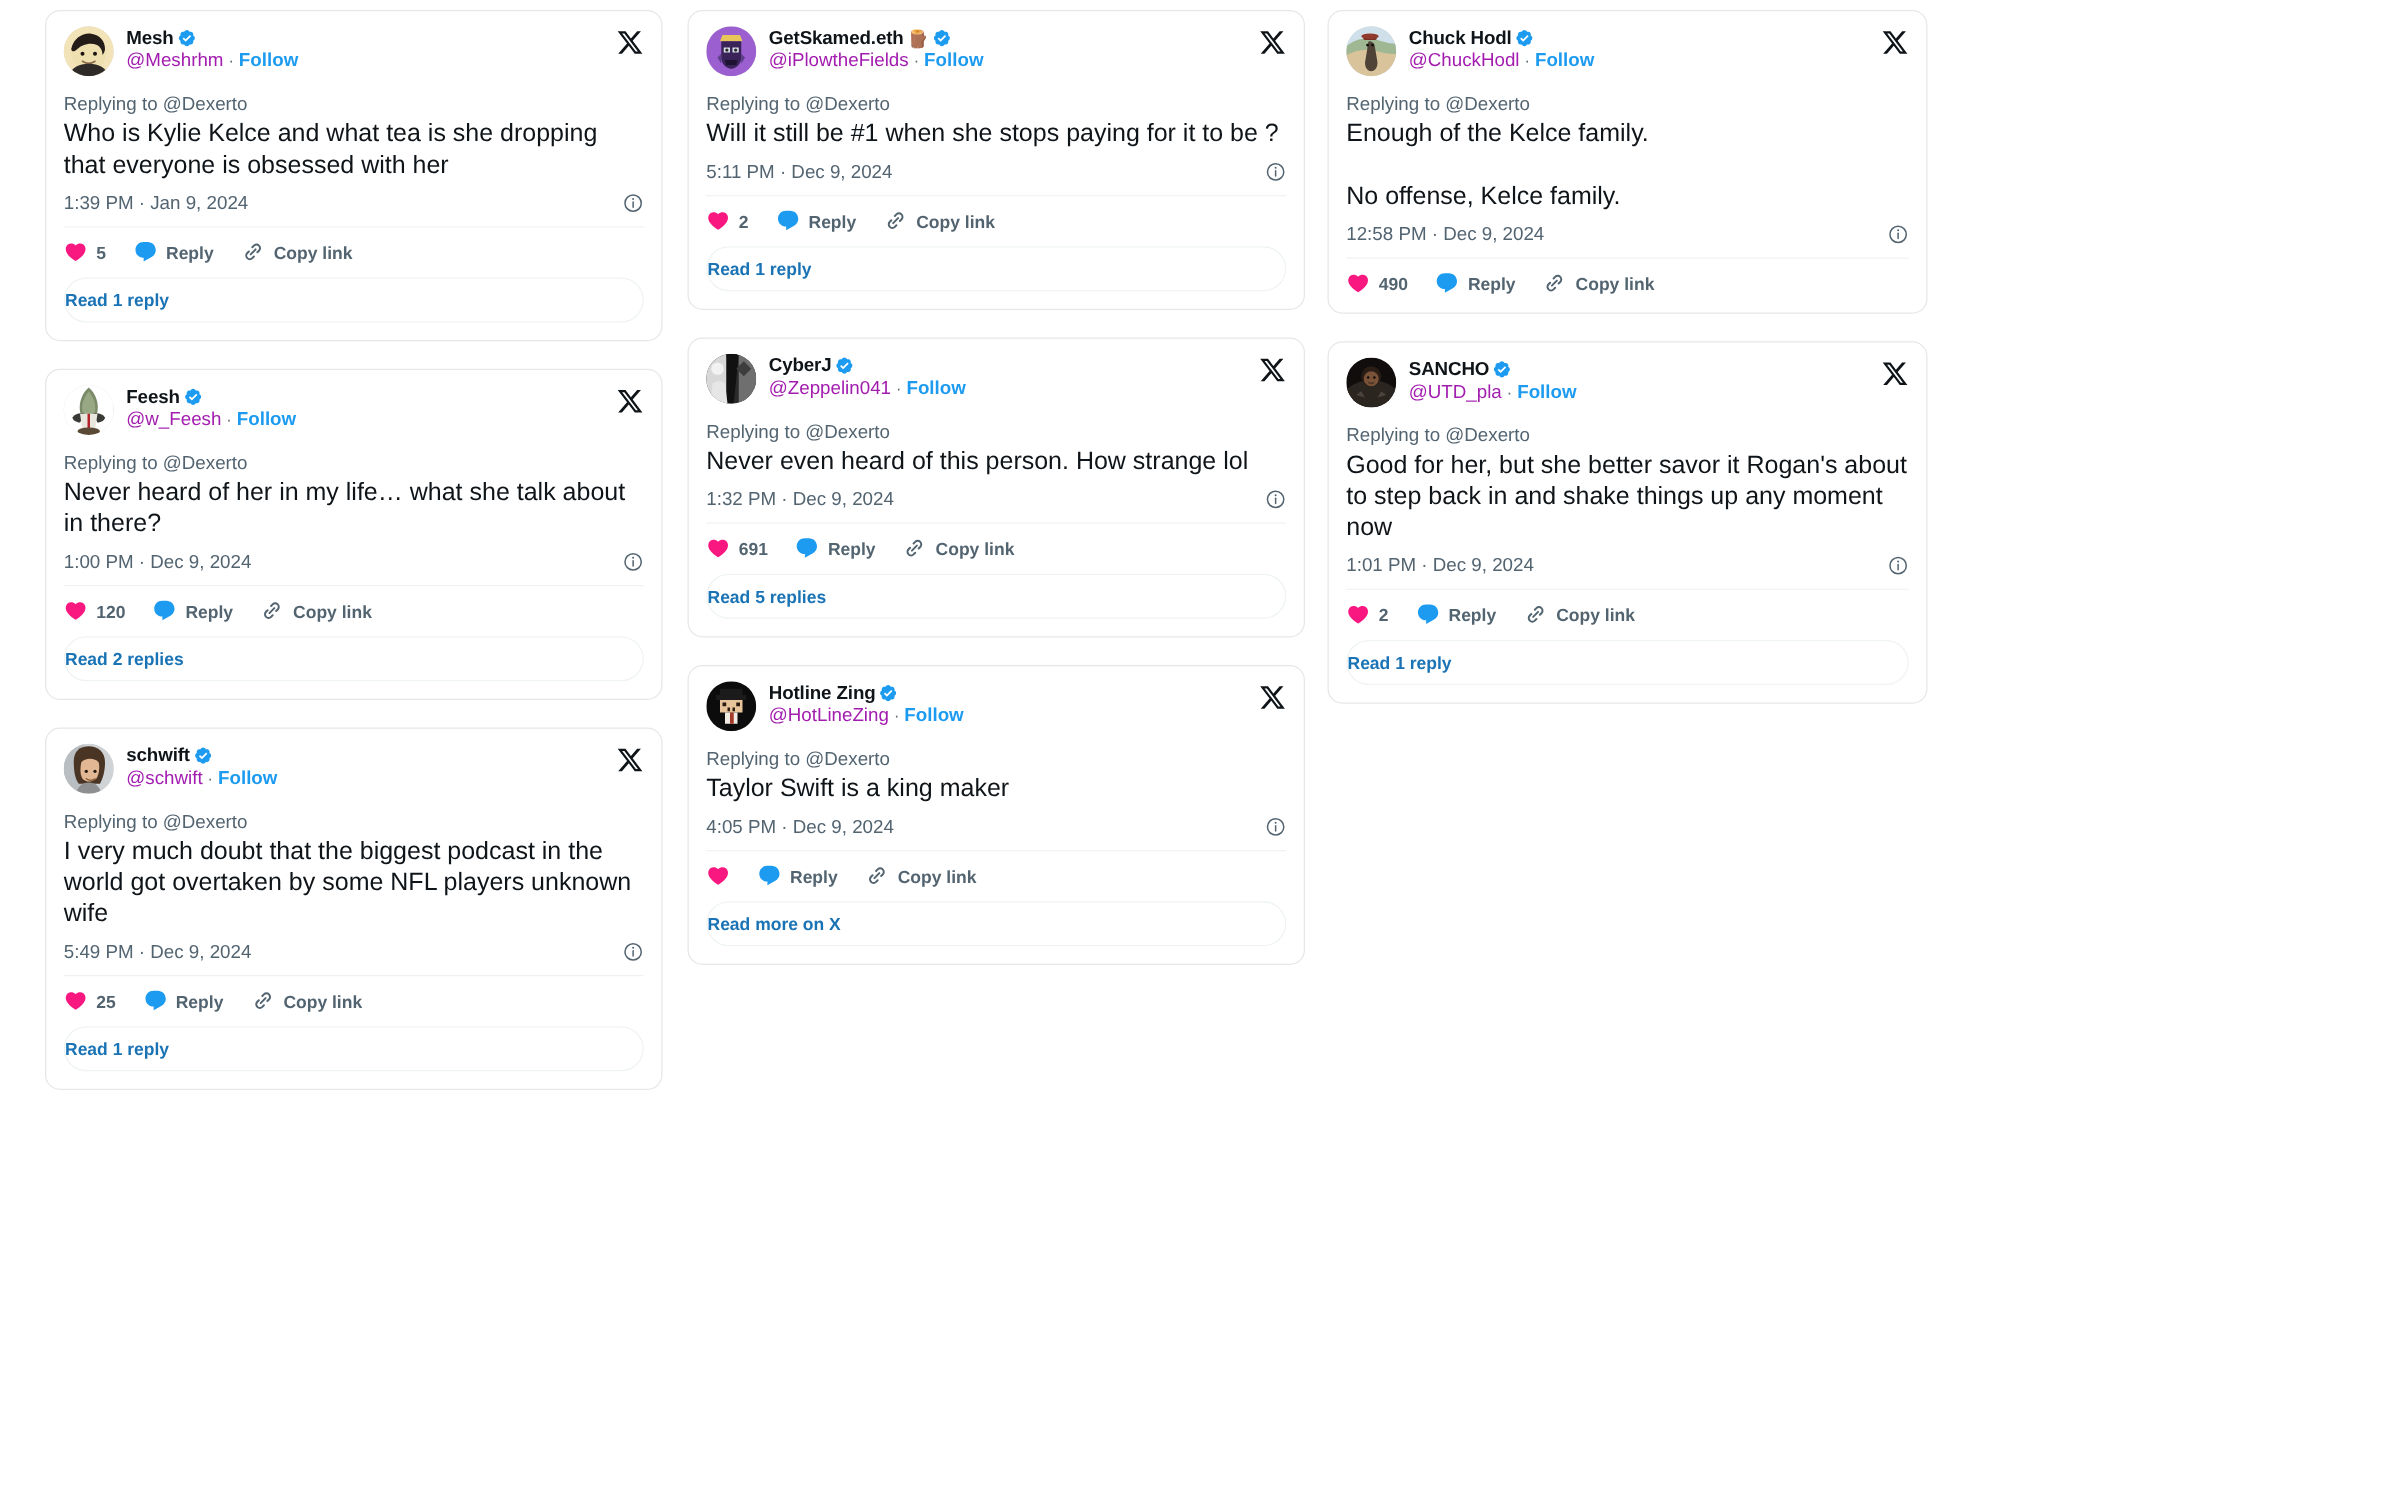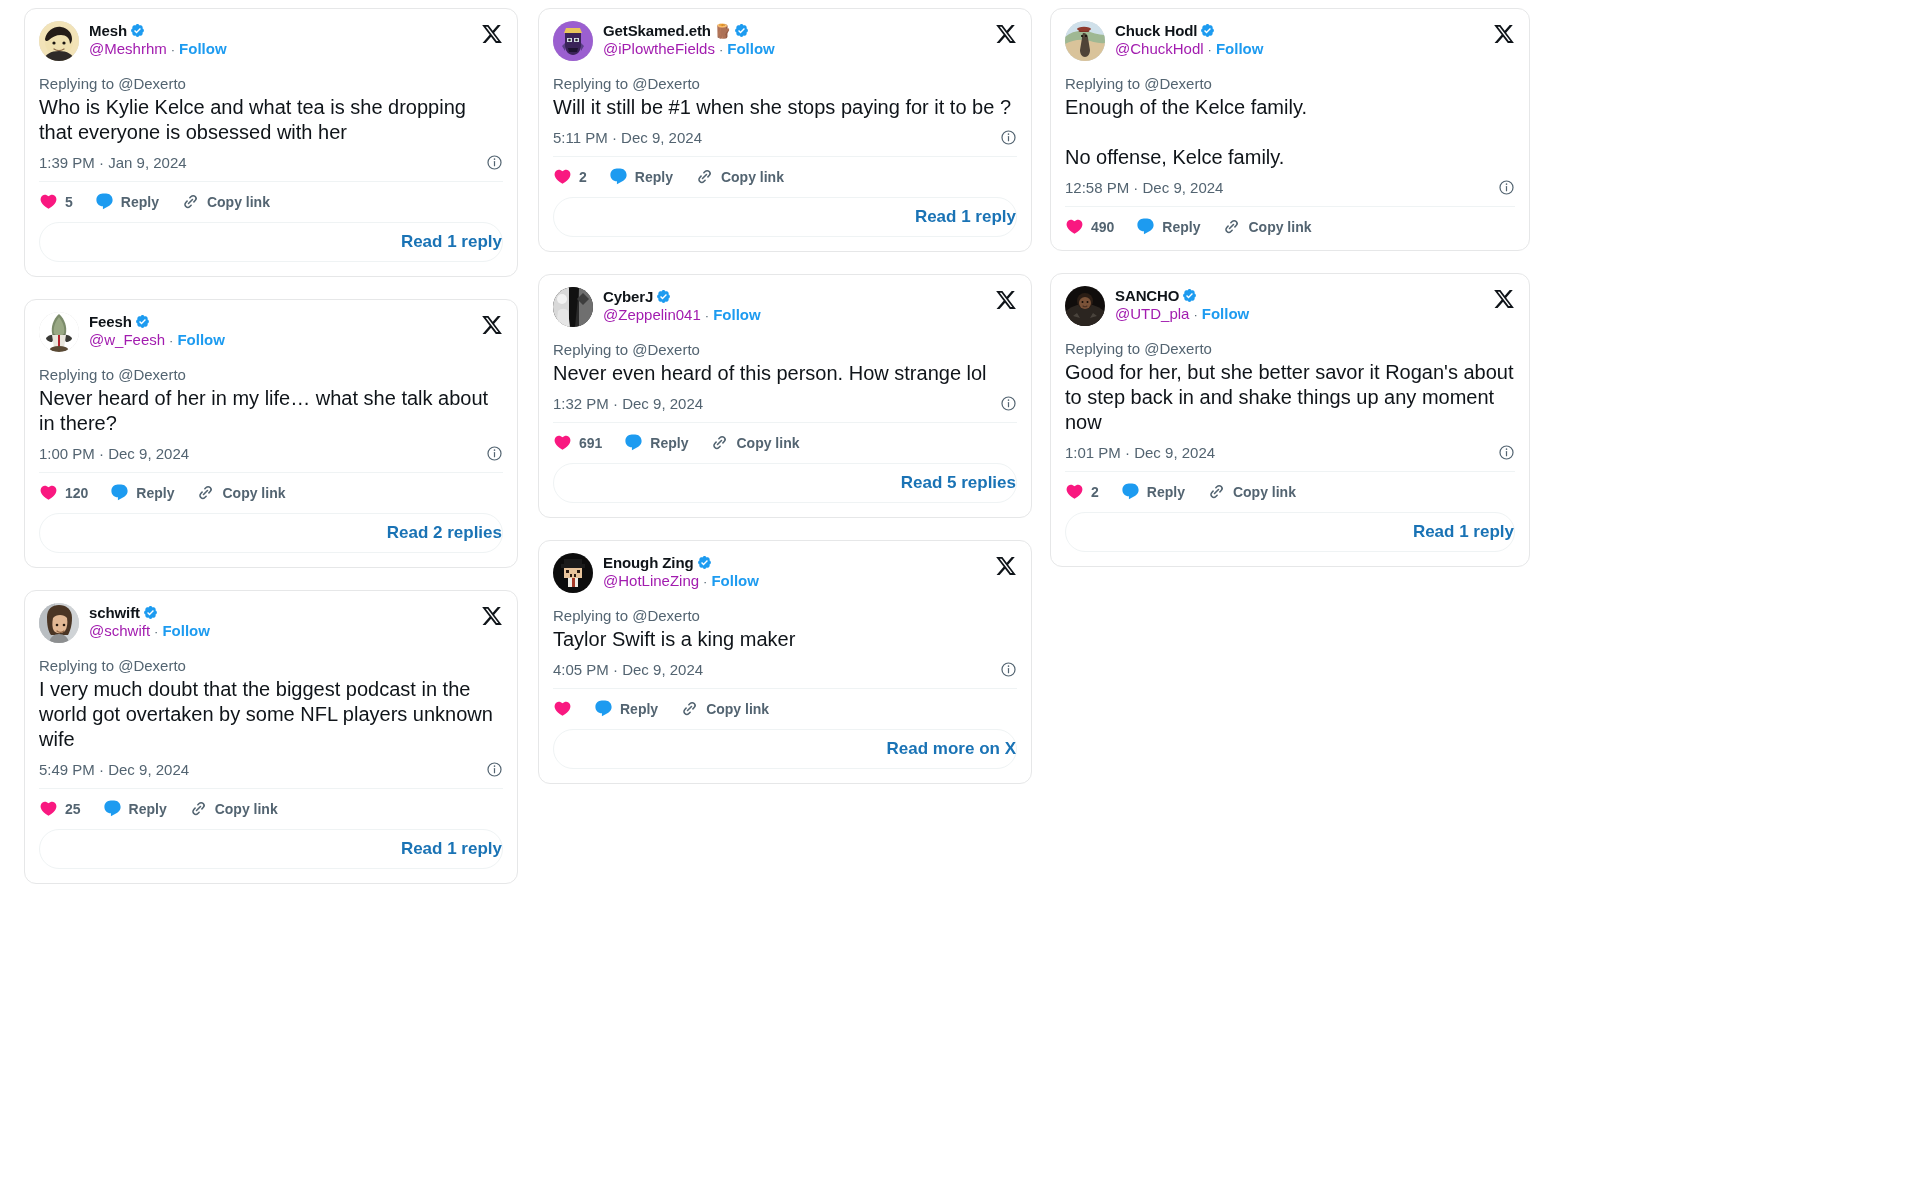--- a/index.html
+++ b/index.html
@@ -10,21 +10,21 @@
     height: 1200px;
     overflow: hidden;
     font-family: "Liberation Sans", sans-serif;
     -webkit-font-smoothing: antialiased;
   }
 
   #board {
     position: relative;
     width: 1660px;
     height: 1200px;
-    padding: 8px 0 0 0;
+    padding: 8px 0 0 12px;
     box-sizing: border-box;
     border-radius: 19px;
   }
 
   .columns {
     display: flex;
     align-items: flex-start;
     gap: 18px;
     padding-left: 24px;
   }
@@ -204,22 +204,22 @@
   }
 
   .read-btn {
     display: block;
     width: 100%;
     margin-top: 11px;
     padding: 9px 0;
     border: 1px solid #eff3f4;
     border-radius: 9999px;
     background: #fff;
-    text-align: right;
-    font-size: 17px;
+    text-align: left;
+    font-size: 14px;
     font-weight: bold;
     color: #1a73b5;
     cursor: pointer;
     box-sizing: border-box;
     font-family: "Liberation Sans", sans-serif;
   }
 </style>
 </head>
 <body>
 
@@ -654,21 +654,21 @@
                 <rect x="13" y="17" width="3" height="3" fill="#2a1a10"></rect>
                 <rect x="24" y="17" width="3" height="3" fill="#2a1a10"></rect>
                 <rect x="17" y="21" width="2" height="3" fill="#2a1a10"></rect>
                 <rect x="21" y="21" width="2" height="3" fill="#2a1a10"></rect>
                 <rect x="15" y="25" width="10" height="9" fill="#f0ece4"></rect>
                 <rect x="19" y="25" width="3" height="9" fill="#a63a28"></rect>
               </svg>
             </div>
             <div class="names">
               <div class="row-name">
-                <span class="display-name">Enough Zing</span>
+                <span class="display-name">Hotline Zing</span>
                 <span class="verified">
                   <svg viewBox="0 0 22 22" aria-hidden="true">
                     <path fill="#1d9bf0" d="M20.396 11c-.018-.646-.215-1.275-.57-1.816-.354-.54-.852-.972-1.438-1.246.223-.607.27-1.264.14-1.897-.131-.634-.437-1.218-.882-1.687-.47-.445-1.053-.75-1.687-.882-.633-.13-1.29-.083-1.897.14-.273-.587-.704-1.086-1.245-1.442C12.276 1.816 11.647 1.617 11 1.6c-.646.017-1.275.216-1.816.57-.54.356-.972.855-1.245 1.442-.607-.223-1.264-.27-1.898-.14-.633.131-1.216.437-1.686.882-.445.47-.75 1.053-.882 1.687-.13.633-.083 1.29.14 1.897-.587.274-1.086.705-1.44 1.246-.356.54-.555 1.17-.573 1.816.018.646.217 1.276.572 1.817.355.54.854.972 1.44 1.245-.222.607-.27 1.264-.14 1.898.132.633.438 1.216.883 1.686.47.445 1.053.75 1.686.882.634.13 1.29.083 1.898-.14.273.587.704 1.086 1.245 1.441.54.355 1.17.554 1.816.572.647-.018 1.276-.217 1.817-.572.54-.355.972-.854 1.245-1.44.608.22 1.264.267 1.897.137.634-.13 1.218-.436 1.687-.882.445-.47.75-1.053.882-1.686.13-.634.083-1.29-.14-1.898.587-.273 1.086-.705 1.44-1.245.356-.54.555-1.17.573-1.817zM9.54 15.278L5.99 11.73l1.412-1.412 2.138 2.137 5.06-5.06 1.412 1.414-6.472 6.47z"></path>
                   </svg>
                 </span>
               </div>
               <div class="row-handle">
                 <span class="handle">@HotLineZing</span>
                 <span class="dot-sep">·</span>
                 <span class="follow">Follow</span>

